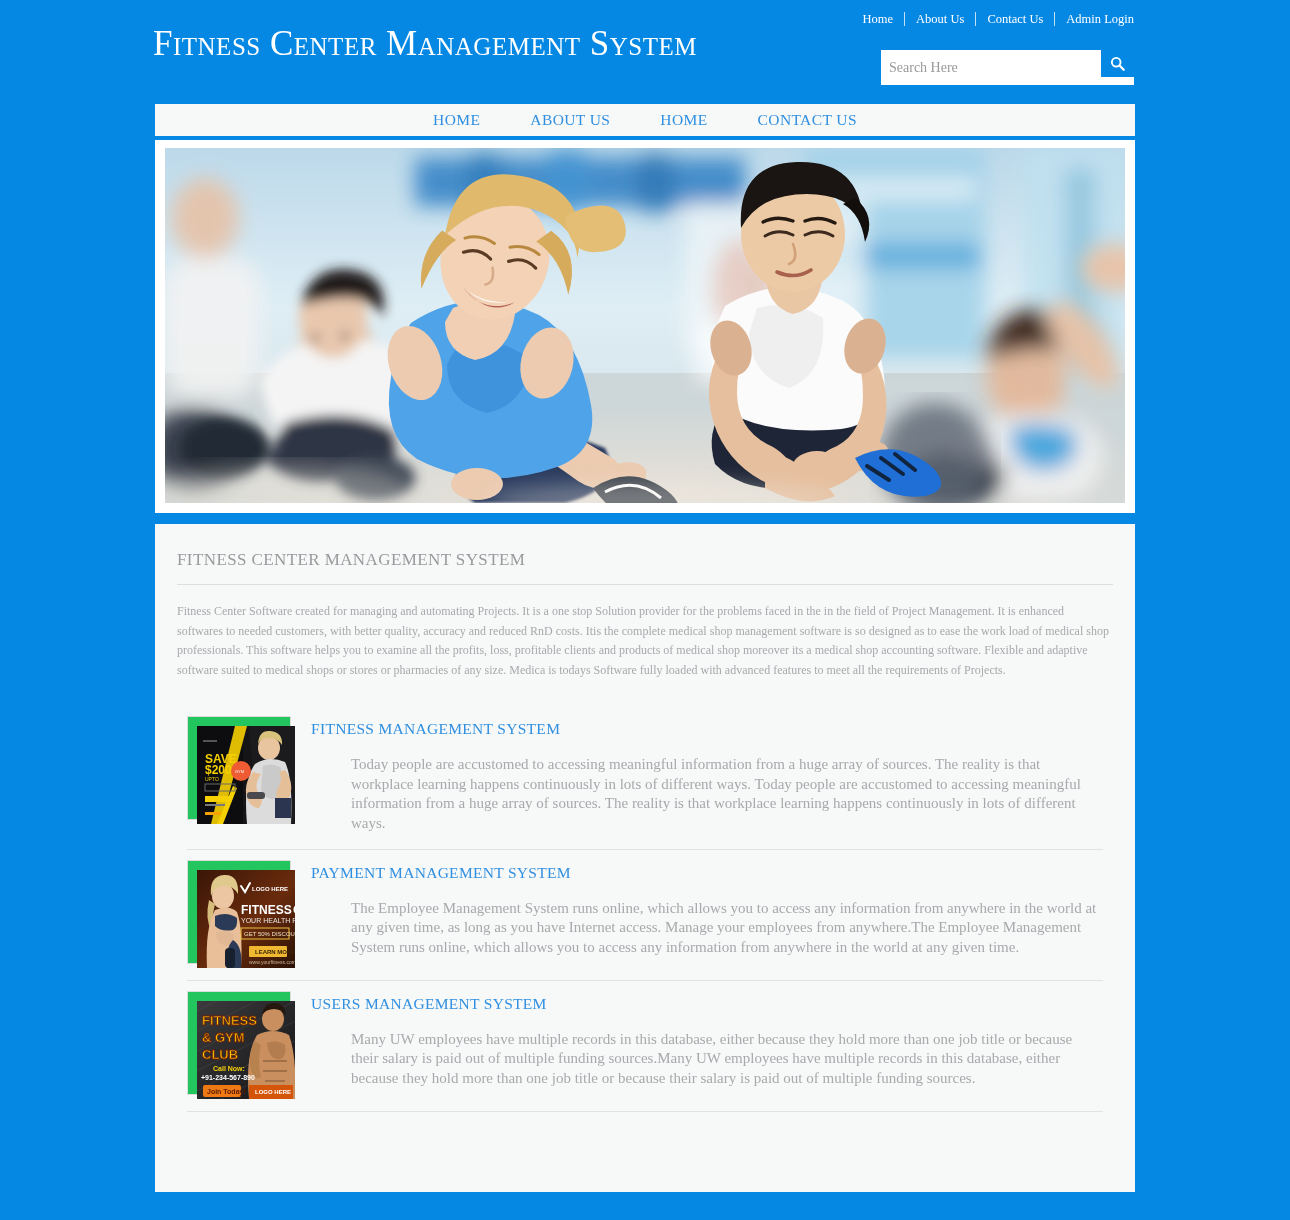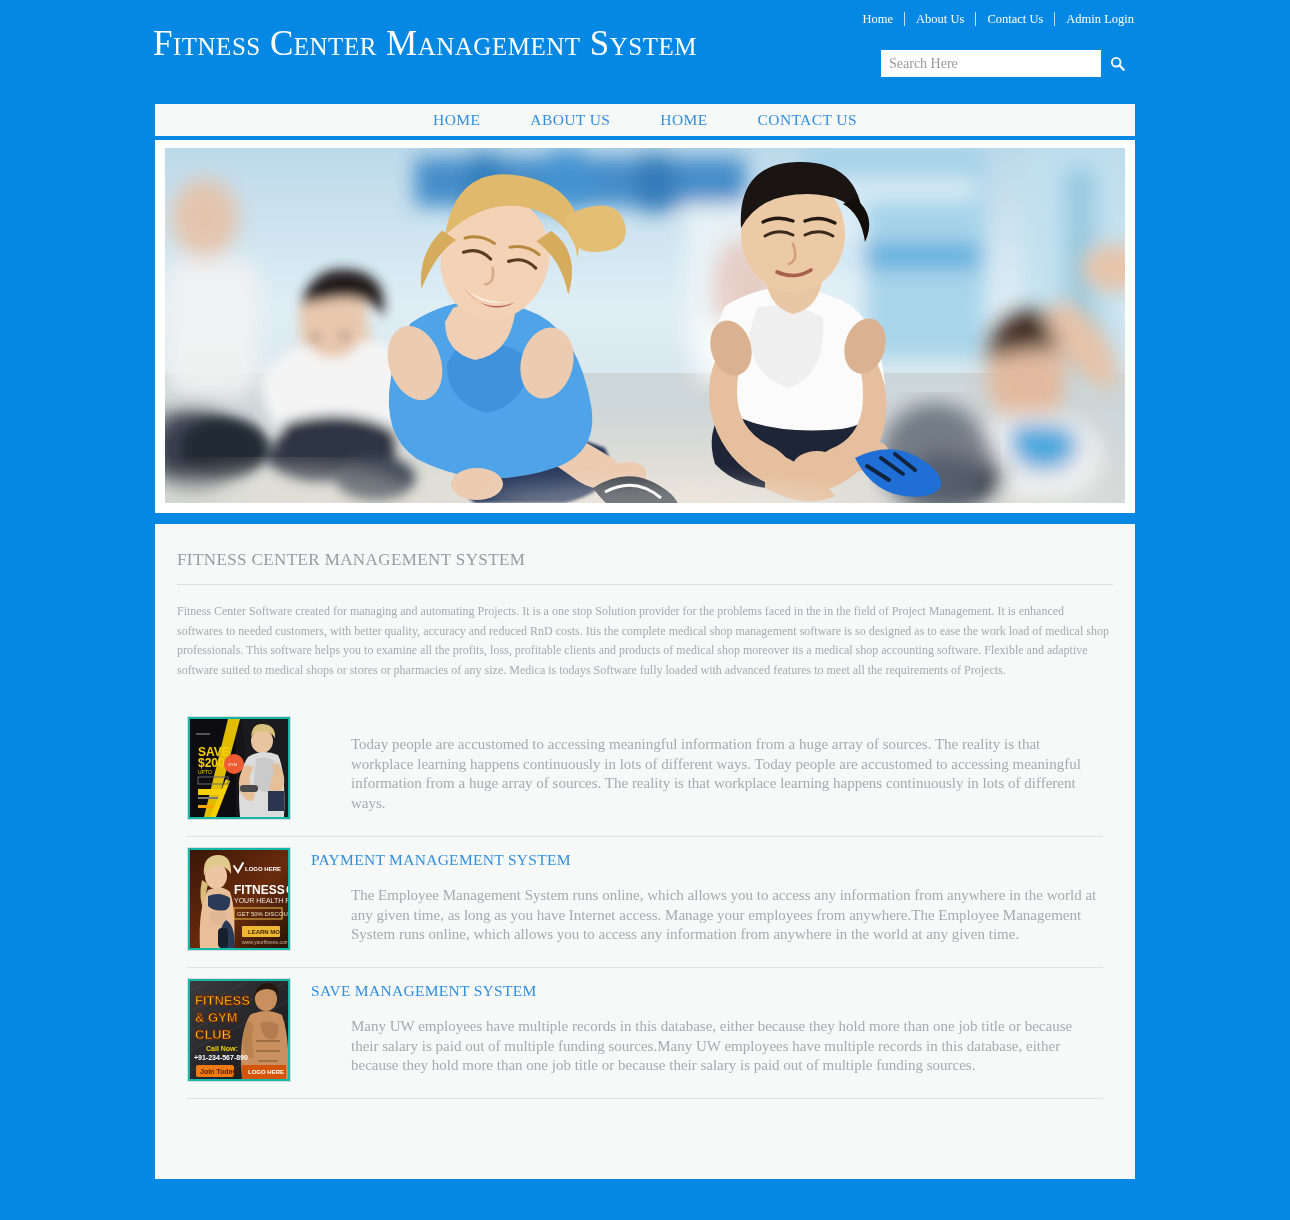--- a/index.html
+++ b/index.html
@@ -39,21 +39,21 @@
     display: inline-block;
   }
   .top-nav a:first-child { padding-left: 0; }
   .top-nav a:last-child { padding-right: 0; font-family: Liberation Serif, serif; }
   .top-nav .sep {
     width: 1px; height: 14px; background: #bfe0f7;
     display: inline-block;
   }
   .search-wrap {
     position: absolute; right: 156px; top: 50px;
-    display: flex; width: 253px; height: 27px;
+    display: flex; width: 253px; height: 35px;
     background: #ffffff;
   }
   .search-input {
     flex: 1; border: 0; outline: none; background: #ffffff;
     font-family: "Liberation Serif", serif; font-size: 14px;
     color: #333; padding: 0 8px;
   }
   .search-input::placeholder { color: #9a9a9a; }
   .search-btn {
     width: 33px; height: 27px; border: 0;
@@ -101,22 +101,22 @@
     padding-bottom: 14px;
   }
   .hr { height: 1px; background: #dedede; }
   .intro {
     color: #a9a9ad; font-size: 12px; line-height: 19.6px;
     padding: 17px 0 20px 0; text-align: left;
   }
   .items { padding-top: 6px; }
   .item { display: flex; padding: 10px 10px 14px 10px; }
   .thumb-frame {
-    width: 104px; height: 104px; background: #14b8a6;
-    border: 1px solid #dcdcdc; padding: 2px;
+    width: 104px; height: 104px; background: #22c55e;
+    border: 1px solid #dcdcdc; padding: 9px;
     flex: 0 0 auto;
   }
   .thumb { width: 98px; height: 98px; display: block; }
   .item-body { padding-left: 20px; padding-top: 3px; }
   .item-title {
     color: #2f8fe0; font-size: 15.5px; letter-spacing: .3px;
     line-height: 20px;
   }
   .item-text {
     color: #a9a9ad; font-size: 15px; line-height: 19.4px;
@@ -358,20 +358,21 @@
             <rect x="8" y="58" width="30" height="7" fill="none" stroke="#6a6a6a" stroke-width="1"></rect>
             <rect x="8" y="70" width="26" height="6" fill="#f7d002"></rect>
             <rect x="8" y="78" width="20" height="2" fill="#7a7a7a"></rect>
             <rect x="8" y="86" width="16" height="3" fill="#f7a402"></rect>
             <rect x="6" y="14" width="14" height="2" fill="#555"></rect>
             <circle cx="44" cy="45" r="10" fill="#ef5b33"></circle>
             <text x="38" y="47" font-family="Liberation Sans, sans-serif" font-size="4" fill="#fff">GYM</text>
           </svg>
         </div>
         <div class="item-body">
+          <div class="item-title">FITNESS MANAGEMENT SYSTEM</div>
           <div class="item-text">Today people are accustomed to accessing meaningful information from a huge array of sources. The reality is that workplace learning happens continuously in lots of different ways. Today people are accustomed to accessing meaningful information from a huge array of sources. The reality is that workplace learning happens continuously in lots of different ways.</div>
         </div>
       </div>
       <div class="item-sep"></div>
 
       <div class="item">
         <div class="thumb-frame">
           <svg class="thumb" viewBox="0 0 98 98">
             <defs>
               <linearGradient id="fcbg" x1="0" y1="0" x2="1" y2="1">
@@ -441,21 +442,21 @@
             <text x="5" y="58" font-family="Liberation Sans, sans-serif" font-size="13" font-weight="bold" fill="#f7d002" stroke="#7a1d05" stroke-width=".8">CLUB</text>
             <text x="16" y="70" font-family="Liberation Sans, sans-serif" font-size="7" font-weight="bold" fill="#f7d002">Call Now:</text>
             <text x="4" y="79" font-family="Liberation Sans, sans-serif" font-size="7" font-weight="bold" fill="#ffffff">+91-234-567-890</text>
             <rect x="6" y="84" width="38" height="12" rx="2" fill="#ef7a14"></rect>
             <text x="10" y="93" font-family="Liberation Sans, sans-serif" font-size="7" font-weight="bold" fill="#5a1a02">Join Today!</text>
             <rect x="52" y="84" width="44" height="14" fill="#d4550a"></rect>
             <text x="58" y="93" font-family="Liberation Sans, sans-serif" font-size="6" font-weight="bold" fill="#ffffff">LOGO HERE</text>
           </svg>
         </div>
         <div class="item-body">
-          <div class="item-title">SAVE MANAGEMENT SYSTEM</div>
+          <div class="item-title">USERS MANAGEMENT SYSTEM</div>
           <div class="item-text">Many UW employees have multiple records in this database, either because they hold more than one job title or because their salary is paid out of multiple funding sources.Many UW employees have multiple records in this database, either because they hold more than one job title or because their salary is paid out of multiple funding sources.</div>
         </div>
       </div>
       <div class="item-sep"></div>
 
     </div>
     <div class="footer-space"></div>
   </div>
 
 </div>

